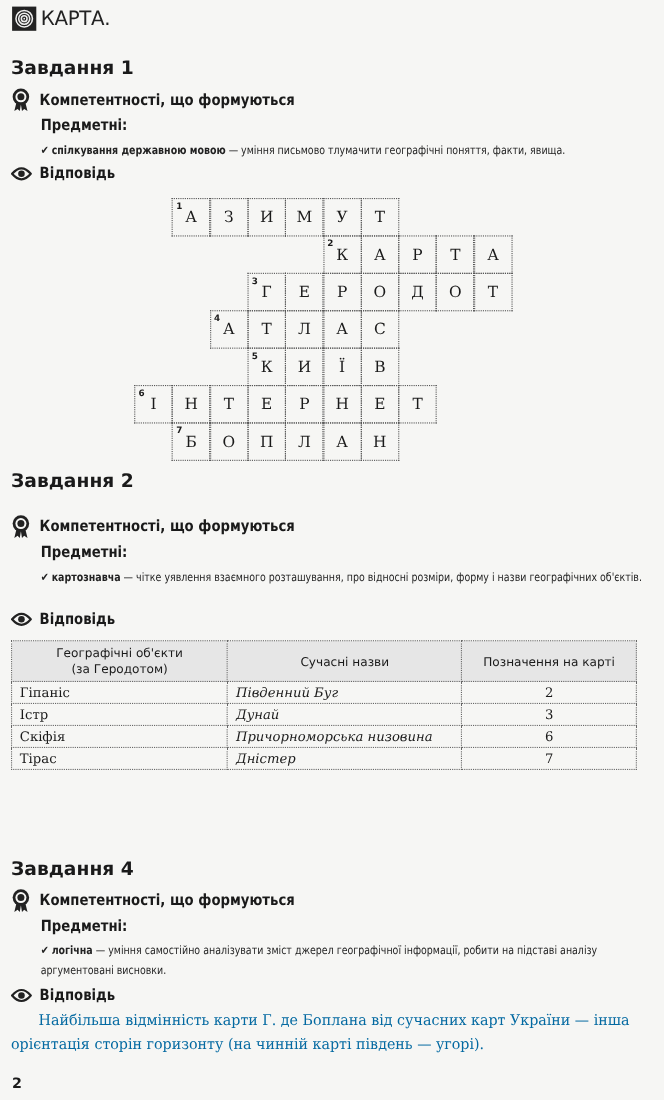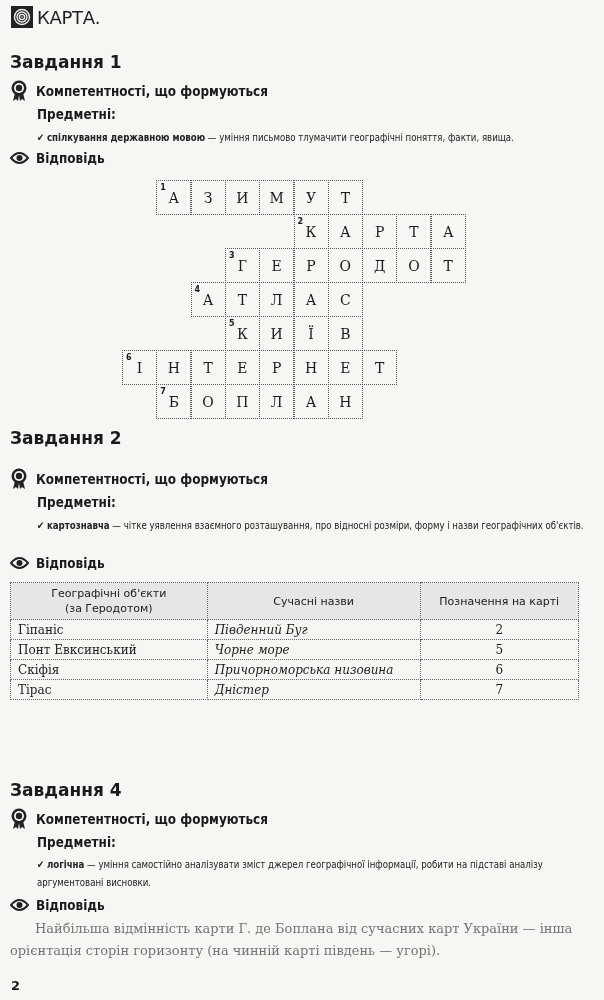--- a/index.html
+++ b/index.html
@@ -25,21 +25,21 @@
   .cw { position: absolute; left: 122px; top: 180px; }
   .cell { position: absolute; width: 35px; height: 35px; border: 1.5px dotted #555; font-family: "DejaVu Serif", serif; font-size: 14px; display: flex; align-items: center; justify-content: center; color: #1a1a1a; }
   .cell .num { position: absolute; left: 3px; top: 2px; font-family: "DejaVu Sans", sans-serif; font-weight: bold; font-size: 8px; }
 
   table.geo { position: absolute; left: 10px; top: 582px; width: 569px; border-collapse: collapse; font-size: 12px; }
   table.geo th { background: #e6e6e6; font-family: "DejaVu Sans", sans-serif; font-weight: normal; font-size: 11px; height: 37px; border: 1.5px dotted #666; line-height: 15px; }
   table.geo td { border: 1.5px dotted #666; height: 20px; padding: 0 7px; font-family: "DejaVu Serif", serif; font-size: 12px; white-space: nowrap; }
   table.geo td.it { font-style: italic; }
   table.geo td.num { text-align: center; }
 
-  .answer-text { left: 10px; top: 917px; width: 585px; font-family: "DejaVu Serif", serif; font-size: 13.5px; line-height: 22px; color: #737373; }
+  .answer-text { left: 10px; top: 917px; width: 585px; font-family: "DejaVu Serif", serif; font-size: 13.5px; line-height: 22px; color: #0369a1; }
   .answer-text .inner { display:inline-block; text-indent: 26px; transform: scaleX(0.96); transform-origin: left top; width: 610px; }
   .page-num { left: 11px; top: 978px; font-family: "DejaVu Sans", sans-serif; font-weight: bold; font-size: 13px; }
 </style>
 </head>
 <body>
 
 <div class="topbar">
   <div class="topic-icon">
     <svg width="18" height="18" viewBox="0 0 18 18">
       <circle cx="9" cy="9" r="7.5" fill="none" stroke="#eee" stroke-width="1.4"></circle>
@@ -243,23 +243,23 @@
       <th>Позначення на карті</th>
     </tr>
   </thead>
   <tbody id="geo-body">
       <tr>
         <td>Гіпаніс</td>
         <td class="it">Південний Буг</td>
         <td class="num">2</td>
       </tr>
       <tr>
-        <td>Понт Евксинський</td>
-        <td class="it">Чорне море</td>
-        <td class="num">5</td>
+        <td>Істр</td>
+        <td class="it">Дунай</td>
+        <td class="num">3</td>
       </tr>
       <tr>
         <td>Скіфія</td>
         <td class="it">Причорноморська низовина</td>
         <td class="num">6</td>
       </tr>
       <tr>
         <td>Тірас</td>
         <td class="it">Дністер</td>
         <td class="num">7</td>

